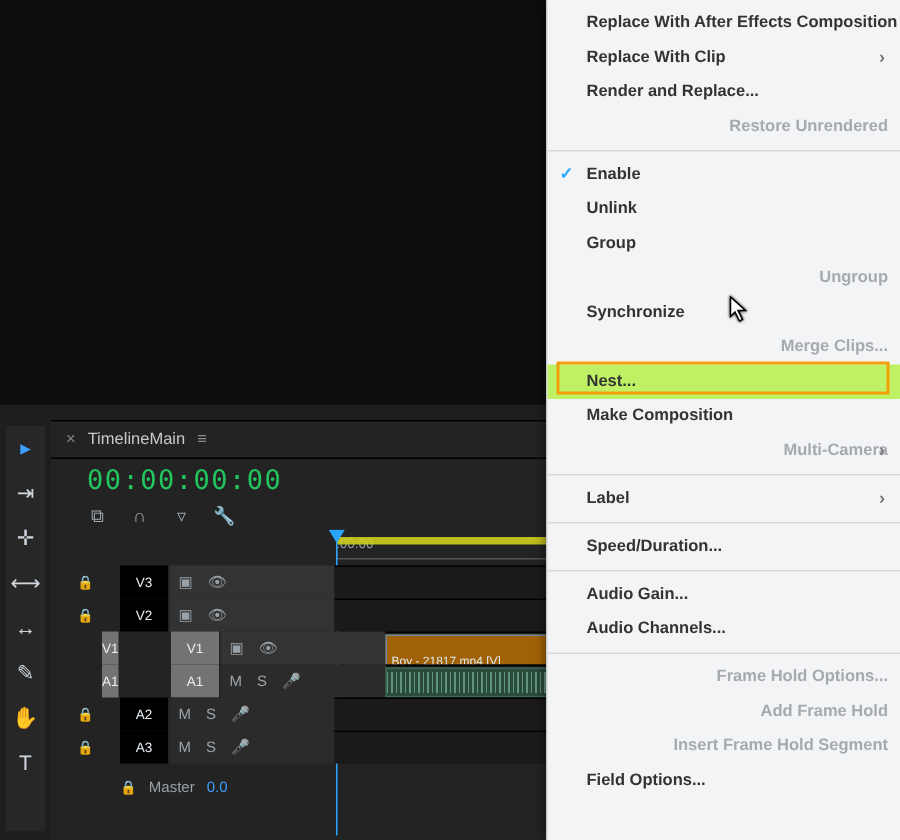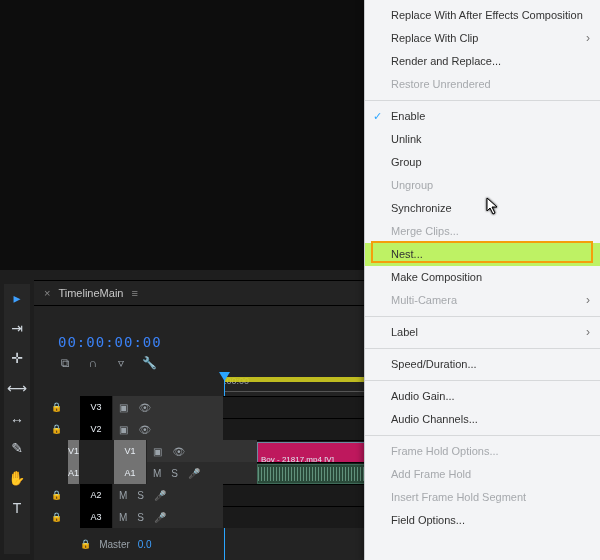--- a/index.html
+++ b/index.html
@@ -19,21 +19,21 @@
   .toolstrip span[data-name="selection-tool-icon"] { color: #3ea0ff; }
 
   
   .timeline {
     position: absolute; left: 34px; top: 280px; right: 0; bottom: 0;
     background: #232323; border-top: 1px solid #000;
   }
   .tl-header { display: flex; align-items: center; gap: 8px; color: #c8c8c8;
     font-size: 11px; padding: 6px 10px; border-bottom: 1px solid #000; }
   .tl-header .close { color: #888; }
-  .timecode { color: #3b82f6; font-size: 14px; letter-spacing: 1px; padding: 4px 0 2px 24px; font-family: "Consolas", monospace; margin-top: 24px; }
+  .timecode { color: #22c55e; font-size: 18px; letter-spacing: 1px; padding: 4px 0 2px 24px; font-family: "Consolas", monospace; }
   .tl-tools { display:flex; gap:14px; padding: 4px 0 6px 24px; color:#9da5ad; font-size:12px; }
   .tl-tools span { width:14px; text-align:center; }
 
   .ruler { position:relative; height:16px; margin-left:190px; border-bottom:1px solid #555; }
   .ruler .tick { position:absolute; top:0; font-size:9px; color:#9aa2a9; }
   .ruler .line { position:absolute; bottom:0; width:1px; height:6px; background:#666; }
   .playhead { position:absolute; left:190px; top:0; width:1px; height:200px; background:#2aa5ff; }
   .playhead::before{ content:""; position:absolute; top:-4px; left:-5px; width:11px; height:9px;
     background:#2aa5ff; clip-path: polygon(0 0,100% 0,50% 100%);}
   .inout { position:absolute; left:190px; top:1px; height:5px; width:175px; background:#d0cd20; opacity:.9;}
@@ -43,42 +43,42 @@
   .gutter { width:46px; color:#9aa2a9; font-size:9px; display:flex; justify-content:center; gap:3px; }
   .label  { width:32px; height:22px; background:#000000; color:#e8eef4; font-size:9px;
             display:flex; align-items:center; justify-content:center; margin-right:1px;}
   .label.sel { background:#737373;margin-left:34px; }
   .header { flex:0 0 110px; height:22px; background:#333; color:#9aa2a9; font-size:10px;
             display:flex; align-items:center; gap:10px; padding:0 6px; }
   .header.audio { background:#2b2b2b; }
   .lane { flex:1; height:22px; background:#1a1a1a; border-top:1px solid #000; position:relative; }
 
   .clip-video { position:absolute; left:0; top:1px; height:20px; width:175px;
-    background:#be185d; border:1px solid #6d8aa0; font-size:8px; color:#dfe8ef;
+    background:#a16207; border:1px solid #6d8aa0; font-size:8px; color:#dfe8ef;
     padding:12px 3px; overflow:hidden; white-space:nowrap;}
   .clip-audio { position:absolute; left:0; top:1px; height:20px; width:175px;
     background:#2a4a3a; border:1px solid #3f6a58; overflow:hidden;}
   .wave { position:absolute; inset:2px 0; background:
     repeating-linear-gradient(90deg,#7fb9a0 0 1px, transparent 1px 3px);
     opacity:.65; mask: linear-gradient(#000,#000);}
   .mini-icon{ font-size:9px; }
 
   .master-row { display:flex; align-items:center; height:20px; padding-left:46px; gap:8px;
     color:#9aa2a9; font-size:10px; margin-top:6px;}
   .master-row .val{ color:#3ea0ff; }
 
   
   .menu {
     position:absolute; left:364px; top:0; width:236px; height:560px;
     background:#f3f4f6; border-left:1px solid #c9cbce;
     box-shadow:-2px 0 6px rgba(0,0,0,.35);
-    font-size:11px; color:#333; padding:4px 0;
+    font-size:11px; color:#333; padding:4px 0;font-weight:bold;
   }
   .menu .item { position:relative; padding:4px 8px 4px 26px; line-height:15px; white-space:nowrap; }
-  .menu .item.disabled { color:#a6a9ad; }
+  .menu .item.disabled { color:#a6a9ad;text-align:right; }
   .menu .item.submenu::after{ content:"›"; position:absolute; right:10px; color:#777; font-size:12px;}
   .menu .sep { height:1px; background:#d6d8da; margin:4px 0; }
   .menu .check { position:absolute; left:8px; color:#2aa5ff; }
   .menu .item.hover { background:#bef264; }
   .menu .highlight-box {
     position:absolute; left:6px; width:222px; height:22px;
     border:2px solid #f59e0b; pointer-events:none;
   }
   .cursor {
     position:absolute; width:14px; height:18px; pointer-events:none;

